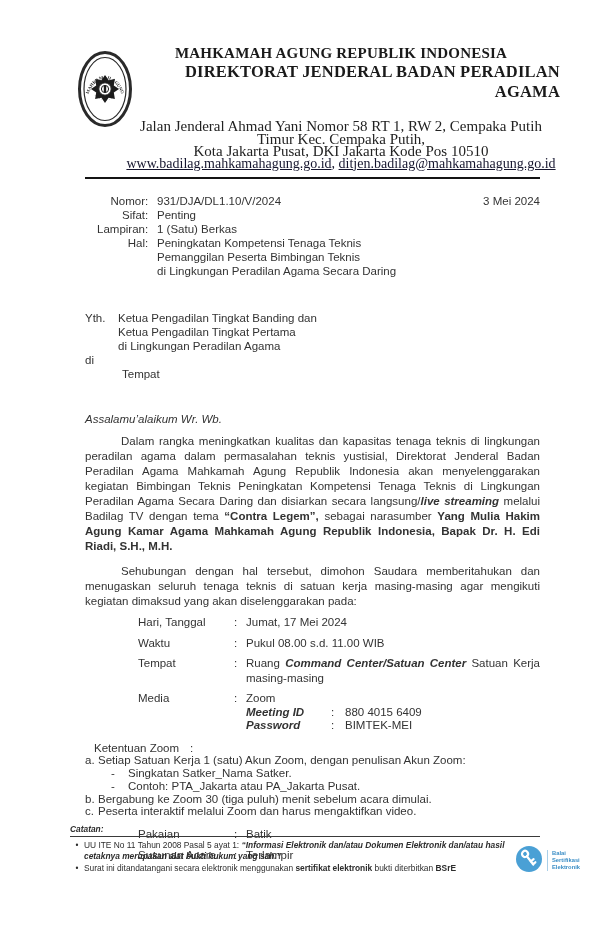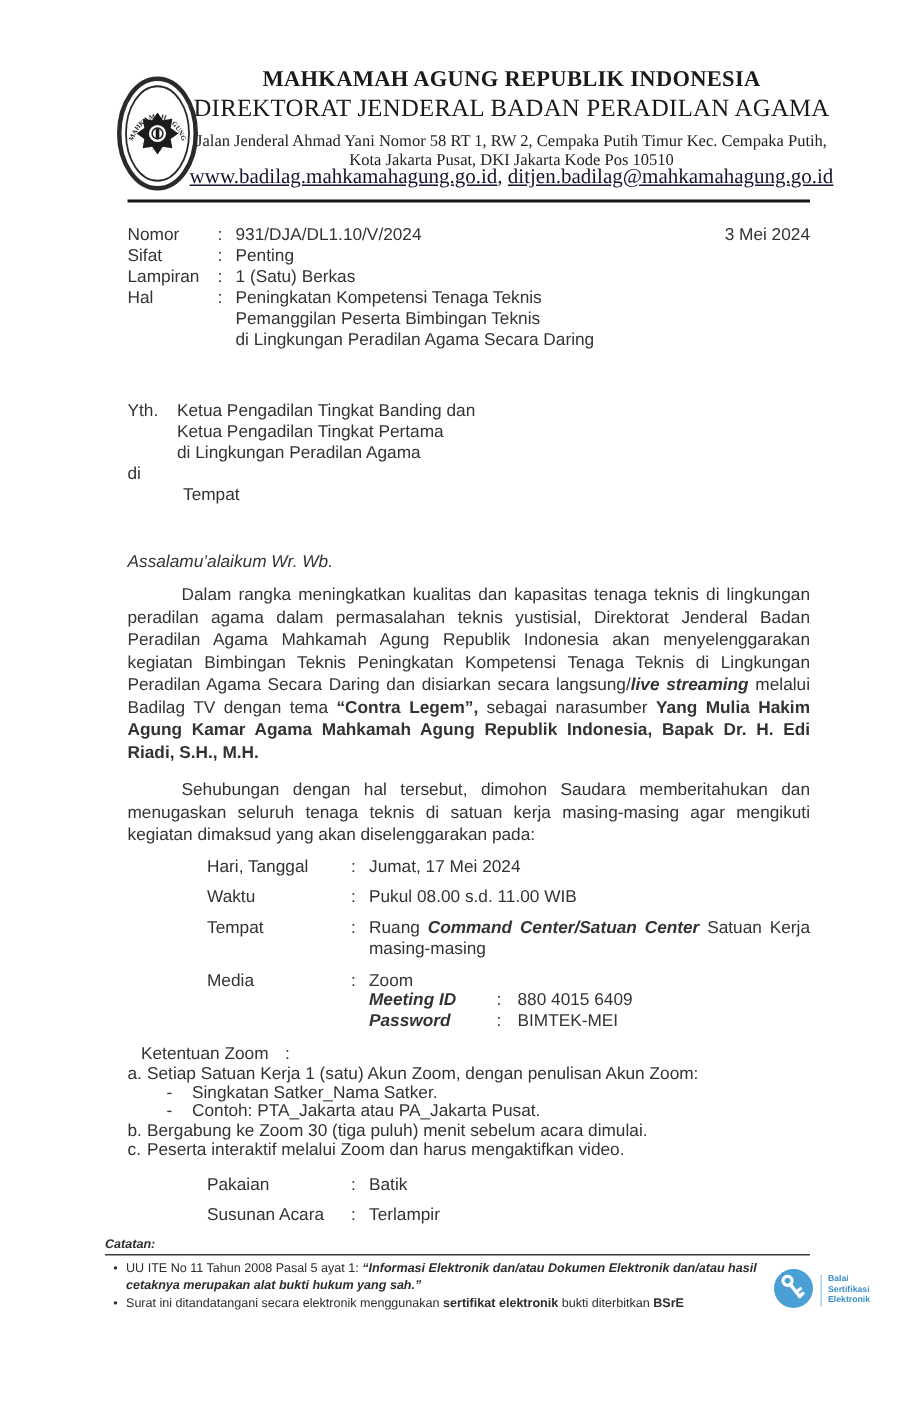--- a/index.html
+++ b/index.html
@@ -12,33 +12,33 @@
     font-family: "Liberation Sans", sans-serif;
     color: #333;
     overflow: hidden;
   }
   
   .header { position: relative; padding-top: 44px; }
   .logo { position: absolute; left: 77px; top: 50px; width: 56px; height: 78px; }
   .header-text { margin-left: 122px; width: 438px; text-align: center;
                  font-family: "Liberation Serif", serif; color: #1a1a1a; }
   .org1 { font-size: 15px; line-height: 18px; font-weight: bold; letter-spacing: .2px; }
-  .org2 { font-size: 16.5px; line-height: 20px; font-weight: normal; letter-spacing: .2px; }
-  .addr { font-size: 11px; line-height: 12.5px; margin-top: 6px; color: #222; }
+  .org2 { font-size: 16.5px; line-height: 20px; font-weight: bold; letter-spacing: .2px; text-align: right; }
+  .addr { font-size: 15px; line-height: 12.5px; margin-top: 18px; color: #222; }
   .links { font-size: 14px; line-height: 12.5px; color: #15152e; }
   .links a { color: #15152e; text-decoration: underline; }
   .rule { margin: 7px 72px 0 85px; border-bottom: 2.6px solid #141414; }
   
   .content { margin: 0 72px 0 85px; font-size: 11.5px; line-height: 15px; }
   .b { font-weight: bold; }
   .i { font-style: italic; font-weight: bold; }
   
   .meta { position: relative; margin-top: 15px; line-height: 14px; }
   .meta-grid { display: grid; grid-template-columns: 60px 12px 1fr; }
-  .meta-grid .lab { grid-column: 1; }
+  .meta-grid .lab { grid-column: 1; text-align: right; }
   .meta-grid .col { grid-column: 2; }
   .meta-grid .val { grid-column: 3; }
   .date { position: absolute; right: 0; top: 0; }
   
   .recipient { margin-top: 33px; line-height: 14px; }
   .yth-row { display: flex; }
   .yth { width: 33px; flex: none; }
   .di-place { margin-left: 37px; }
   
   .salutation { margin-top: 31px; font-style: italic; }

